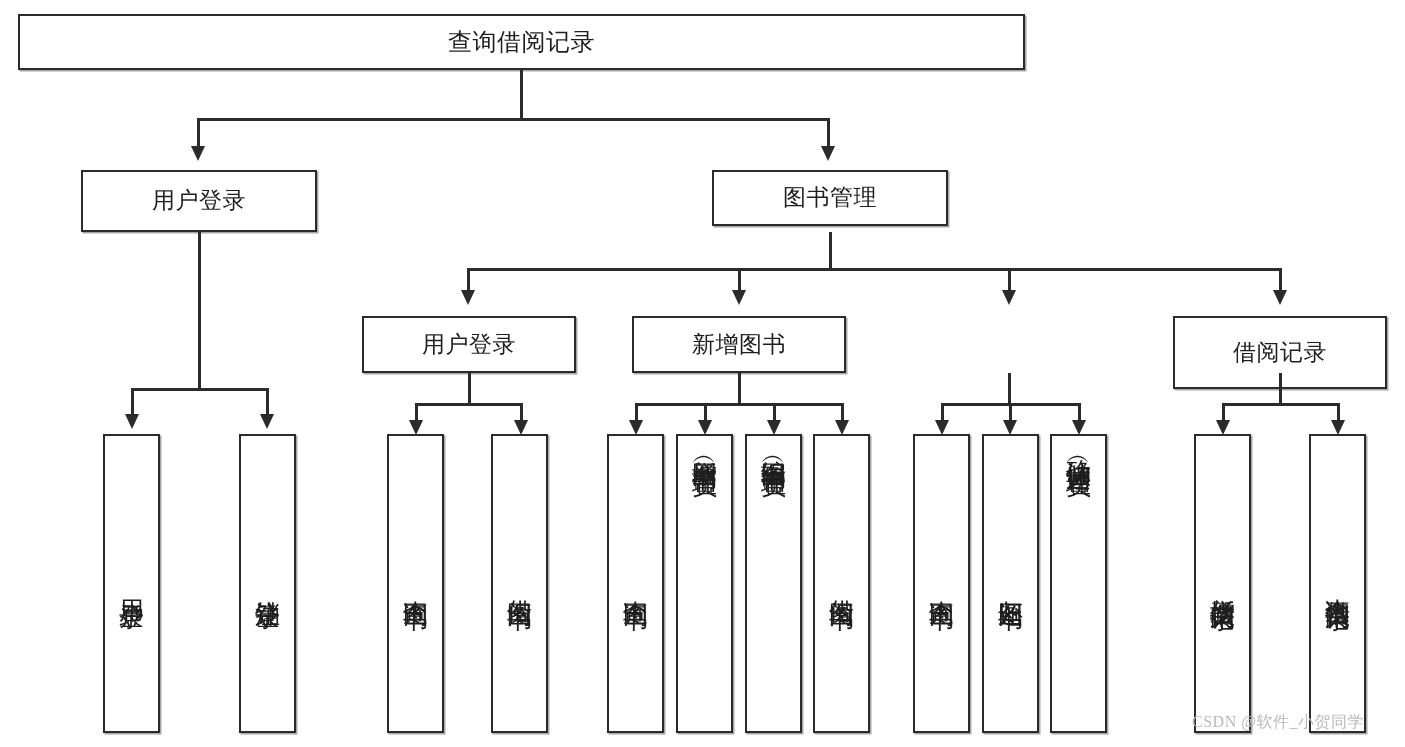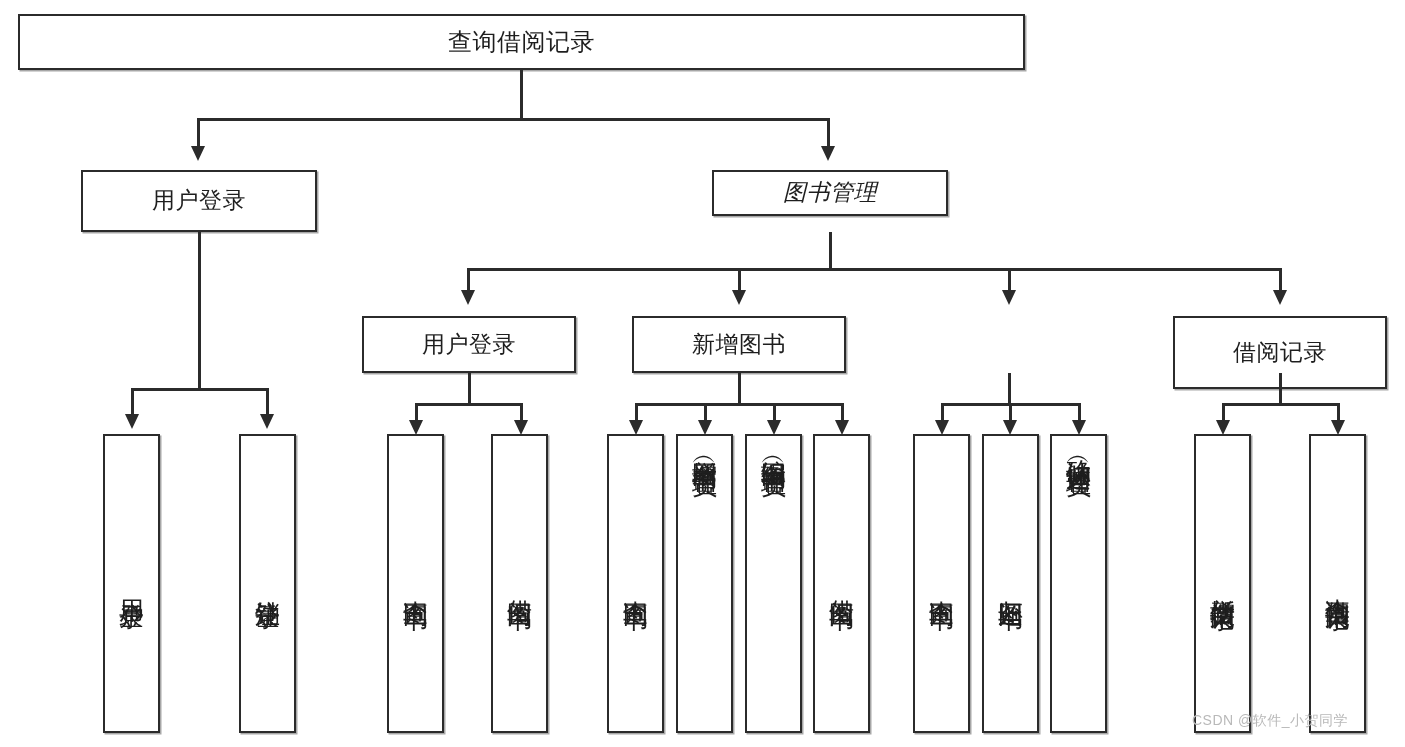--- a/index.html
+++ b/index.html
@@ -73,26 +73,26 @@
     width: 0;
     height: 0;
     border-left: 7px solid transparent;
     border-right: 7px solid transparent;
     border-top: 15px solid #2b2b2b;
   }
 
   
   #watermark {
     position: absolute;
-    font-size: 14px;
+    font-size: 16px;
     color: #b9b9b9;
     letter-spacing: 0.5px;
     white-space: nowrap;
     pointer-events: none;
-    font-family: Liberation Sans, sans-serif;
+    font-family: Liberation Serif, serif;
   }
 </style>
 </head>
 <body>
 
 <div id="canvas">
 
   <div class="node horiz root" style="left:18px; top:14px; width:1007px; height:56px;">
     <span class="label">查询借阅记录</span>
   </div>
@@ -101,21 +101,21 @@
   <div class="seg h" style="left:197px; top:118px; width:630px;"></div>
   <div class="seg v" style="left:197px; top:118px; height:28px;"></div>
   <div class="seg v" style="left:827px; top:118px; height:28px;"></div>
   <div class="arrow" style="left:191px; top:146px;"></div>
   <div class="arrow" style="left:821px; top:146px;"></div>
 
   <div class="node horiz" style="left:81px; top:170px; width:236px; height:62px;">
     <span class="label">用户登录</span>
   </div>
 
-  <div class="node horiz" style="left:712px; top:170px; width:236px; height:46px;font-style:italic;">
+  <div class="node horiz" style="left:712px; top:170px; width:236px; height:56px;">
     <span class="label">图书管理</span>
   </div>
 
   <div class="seg v" style="left:198px; top:232px; height:158px;"></div>
   <div class="seg h" style="left:131px; top:388px; width:135px;"></div>
   <div class="seg v" style="left:131px; top:388px; height:26px;"></div>
   <div class="seg v" style="left:266px; top:388px; height:26px;"></div>
   <div class="arrow" style="left:125px; top:414px;"></div>
   <div class="arrow" style="left:260px; top:414px;"></div>
 

